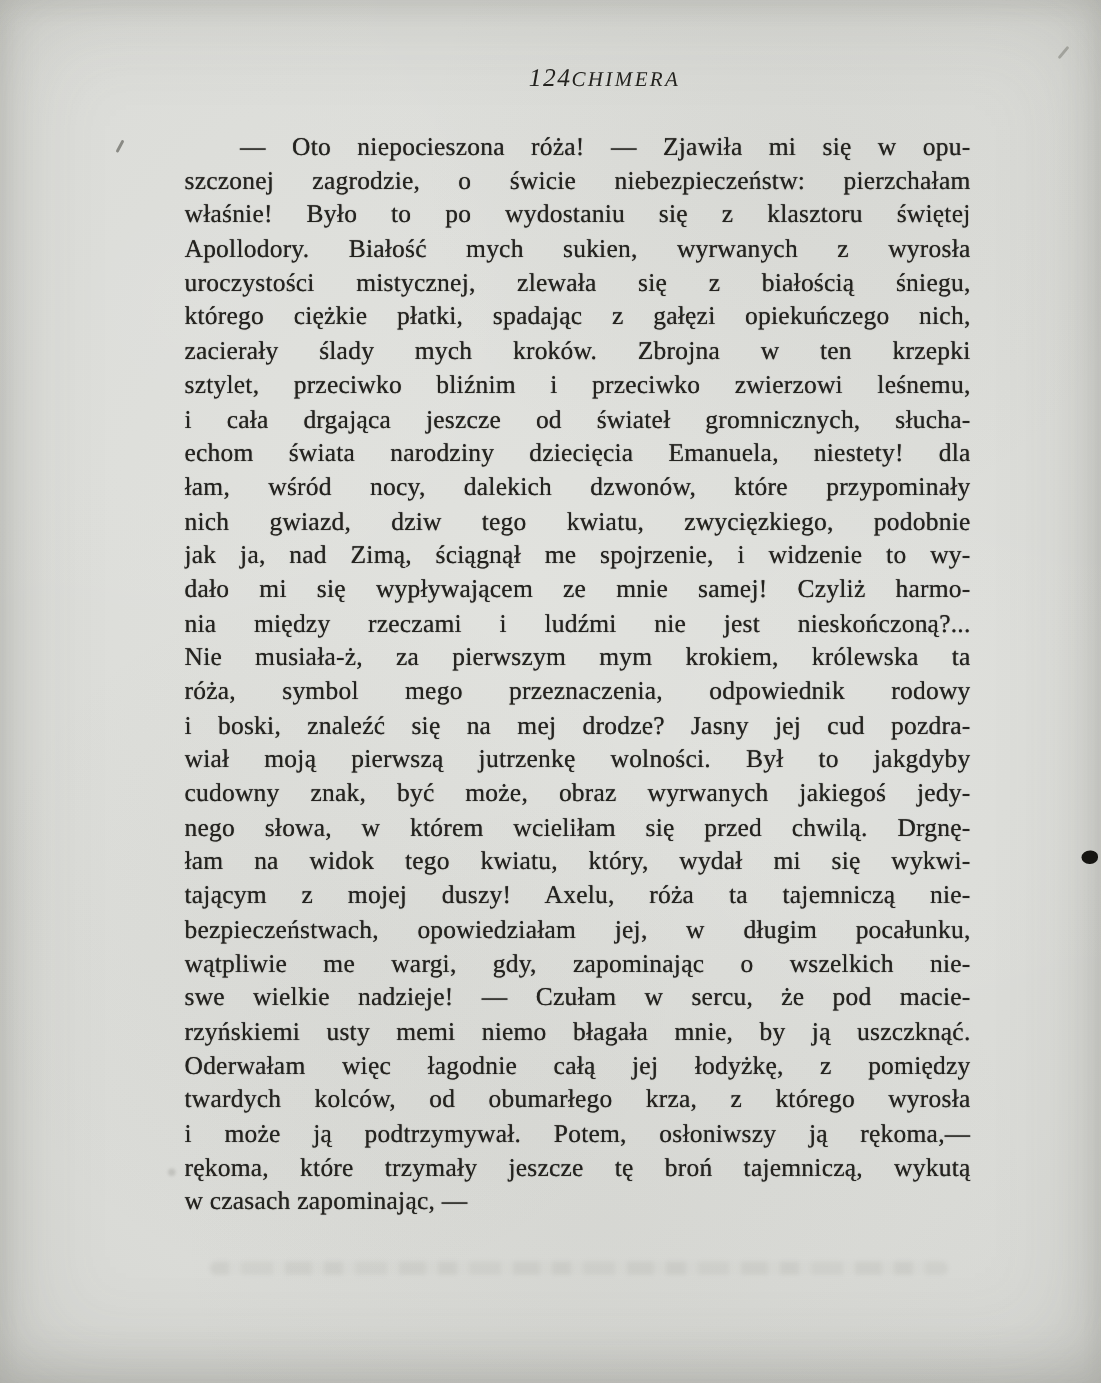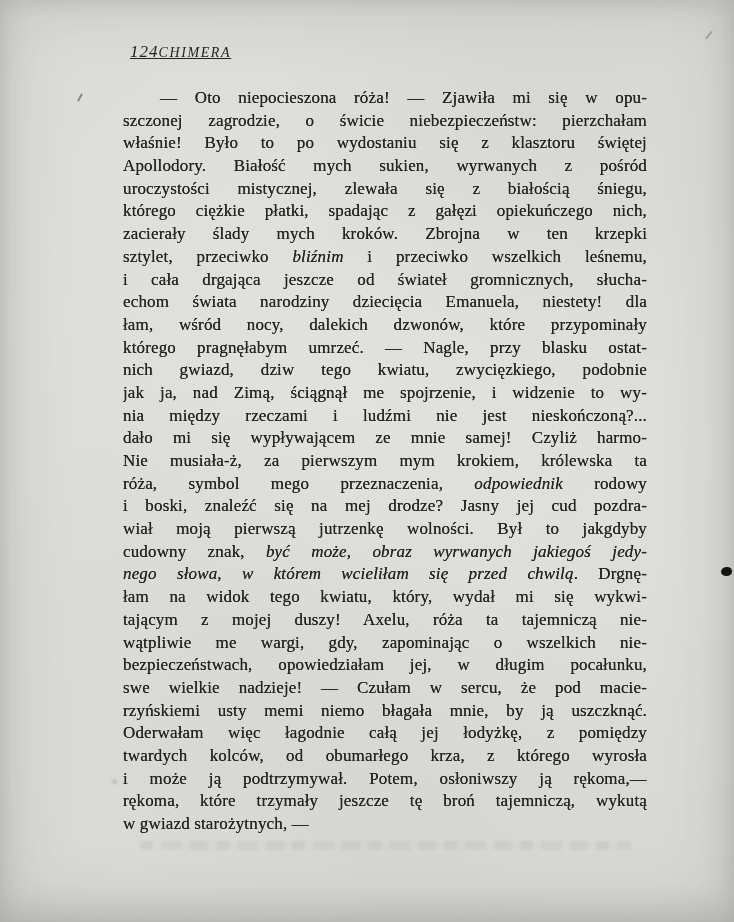--- a/index.html
+++ b/index.html
@@ -29,25 +29,24 @@
     background:
       radial-gradient(circle at 18% 22%, rgba(255,255,255,0.05), transparent 30%),
       radial-gradient(circle at 72% 12%, rgba(120,120,112,0.05), transparent 26%),
       radial-gradient(circle at 30% 68%, rgba(120,120,112,0.04), transparent 30%),
       radial-gradient(circle at 82% 55%, rgba(255,255,255,0.05), transparent 28%),
       radial-gradient(circle at 55% 88%, rgba(120,120,112,0.05), transparent 32%);
     pointer-events: none;
   }
   .header {
     position: absolute;
-    top: 42px; left: 130px; width: 524px;
+    top: 42px; left: 141px; width: 524px;
     display: flex;
-    justify-content: flex-start;
+    justify-content: center;
     align-items: baseline;
-    text-decoration: underline;
   }
   .pagenum {
     font-style: italic;
     font-size: 17px;
     letter-spacing: 1px;
   }
   .journal {
     font-style: italic;
     font-size: 14px;
     letter-spacing: 1.6px;
@@ -65,21 +64,21 @@
     text-align-last: justify;
     white-space: normal;
     height: 22.7px;
     overflow: hidden;
   }
   .line.no-justify {
     text-align: left;
     text-align-last: left;
   }
   .line.indent { text-indent: 37px; }
-  .it { font-style: italic; }
+  .it { }
   
   .bleed {
     position: absolute;
     top: 841px; left: 140px; width: 492px; height: 9px;
     background: repeating-linear-gradient(90deg,
       rgba(128,128,120,0.26) 0px 13px,
       rgba(128,128,120,0.05) 13px 21px,
       rgba(128,128,120,0.20) 21px 42px,
       rgba(128,128,120,0.04) 42px 50px,
       rgba(128,128,120,0.24) 50px 68px,
@@ -105,50 +104,49 @@
 <div class="page">
   <div class="header">
     <span class="pagenum">124</span>
     <span class="journal">CHIMERA</span>
   </div>
 
   <div class="body-text">
       <div class="line indent"><span>— Oto niepocieszona róża! — Zjawiła mi się w opu-</span></div>
       <div class="line"><span>szczonej zagrodzie, o świcie niebezpieczeństw: pierzchałam</span></div>
       <div class="line"><span>właśnie! Było to po wydostaniu się z klasztoru świętej</span></div>
-      <div class="line"><span>Apollodory. Białość mych sukien, wyrwanych z pośród</span></div>
+      <div class="line"><span>Apollodory. Białość mych sukien, wyrwanych z wyrosła</span></div>
       <div class="line"><span>uroczystości mistycznej, zlewała się z białością śniegu,</span></div>
       <div class="line"><span>którego ciężkie płatki, spadając z gałęzi opiekuńczego nich,</span></div>
       <div class="line"><span>zacierały ślady mych kroków. Zbrojna w ten krzepki</span></div>
-      <div class="line"><span>sztylet, przeciwko </span><span class="it">bliźnim</span><span> i przeciwko wszelkich leśnemu,</span></div>
+      <div class="line"><span>sztylet, przeciwko </span><span class="it">bliźnim</span><span> i przeciwko zwierzowi leśnemu,</span></div>
       <div class="line"><span>i cała drgająca jeszcze od świateł gromnicznych, słucha-</span></div>
       <div class="line"><span>echom świata narodziny dziecięcia Emanuela, niestety! dla</span></div>
       <div class="line"><span>łam, wśród nocy, dalekich dzwonów, które przypominały</span></div>
-      <div class="line"><span>którego pragnęłabym umrzeć. — Nagle, przy blasku ostat-</span></div>
       <div class="line"><span>nich gwiazd, dziw tego kwiatu, zwycięzkiego, podobnie</span></div>
       <div class="line"><span>jak ja, nad Zimą, ściągnął me spojrzenie, i widzenie to wy-</span></div>
+      <div class="line"><span>dało mi się wypływającem ze mnie samej! Czyliż harmo-</span></div>
       <div class="line"><span>nia między rzeczami i ludźmi nie jest nieskończoną?...</span></div>
-      <div class="line"><span>dało mi się wypływającem ze mnie samej! Czyliż harmo-</span></div>
       <div class="line"><span>Nie musiała-ż, za pierwszym mym krokiem, królewska ta</span></div>
       <div class="line"><span>róża, symbol mego przeznaczenia, </span><span class="it">odpowiednik</span><span> rodowy</span></div>
       <div class="line"><span>i boski, znaleźć się na mej drodze? Jasny jej cud pozdra-</span></div>
       <div class="line"><span>wiał moją pierwszą jutrzenkę wolności. Był to jakgdyby</span></div>
       <div class="line"><span>cudowny znak, </span><span class="it">być może, obraz wyrwanych jakiegoś jedy-</span></div>
       <div class="line"><span class="it">nego słowa, w którem wcieliłam się przed chwilą</span><span>. Drgnę-</span></div>
       <div class="line"><span>łam na widok tego kwiatu, który, wydał mi się wykwi-</span></div>
       <div class="line"><span>tającym z mojej duszy! Axelu, róża ta tajemniczą nie-</span></div>
+      <div class="line"><span>bezpieczeństwach, opowiedziałam jej, w długim pocałunku,</span></div>
       <div class="line"><span>wątpliwie me wargi, gdy, zapominając o wszelkich nie-</span></div>
-      <div class="line"><span>bezpieczeństwach, opowiedziałam jej, w długim pocałunku,</span></div>
       <div class="line"><span>swe wielkie nadzieje! — Czułam w sercu, że pod macie-</span></div>
       <div class="line"><span>rzyńskiemi usty memi niemo błagała mnie, by ją uszczknąć.</span></div>
       <div class="line"><span>Oderwałam więc łagodnie całą jej łodyżkę, z pomiędzy</span></div>
       <div class="line"><span>twardych kolców, od obumarłego krza, z którego wyrosła</span></div>
       <div class="line"><span>i może ją podtrzymywał. Potem, osłoniwszy ją rękoma,—</span></div>
       <div class="line"><span>rękoma, które trzymały jeszcze tę broń tajemniczą, wykutą</span></div>
-      <div class="line no-justify"><span>w gwiazd starożytnych, —</span></div>
+      <div class="line no-justify"><span>w czasach zapominając, —</span></div>
     </div>
 
   <div class="bleed"></div>
   <div class="dot"></div>
   <div class="speck speck1"></div>
   <div class="speck speck2"></div>
   <div class="speck speck3"></div>
 </div>
 
 </body></html>

